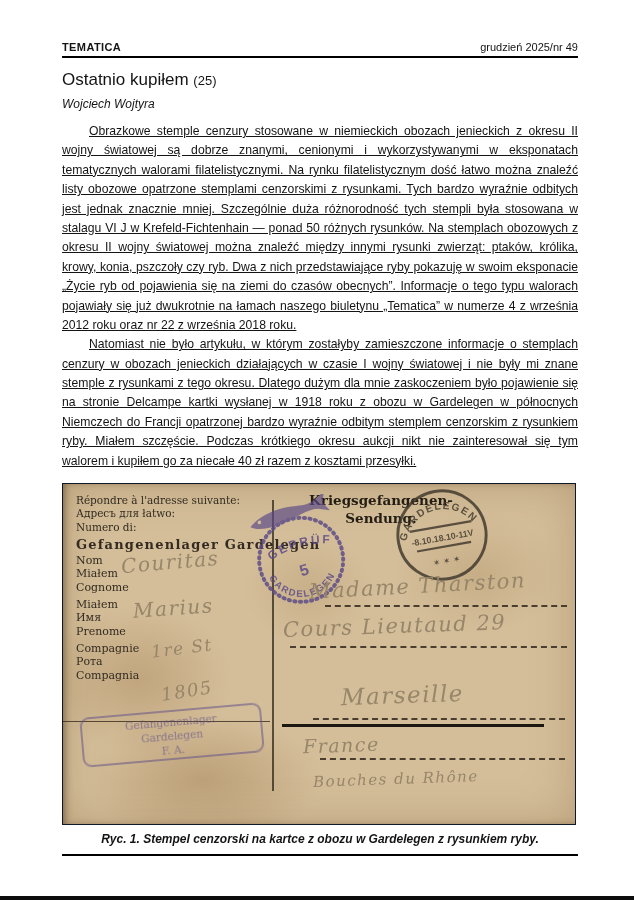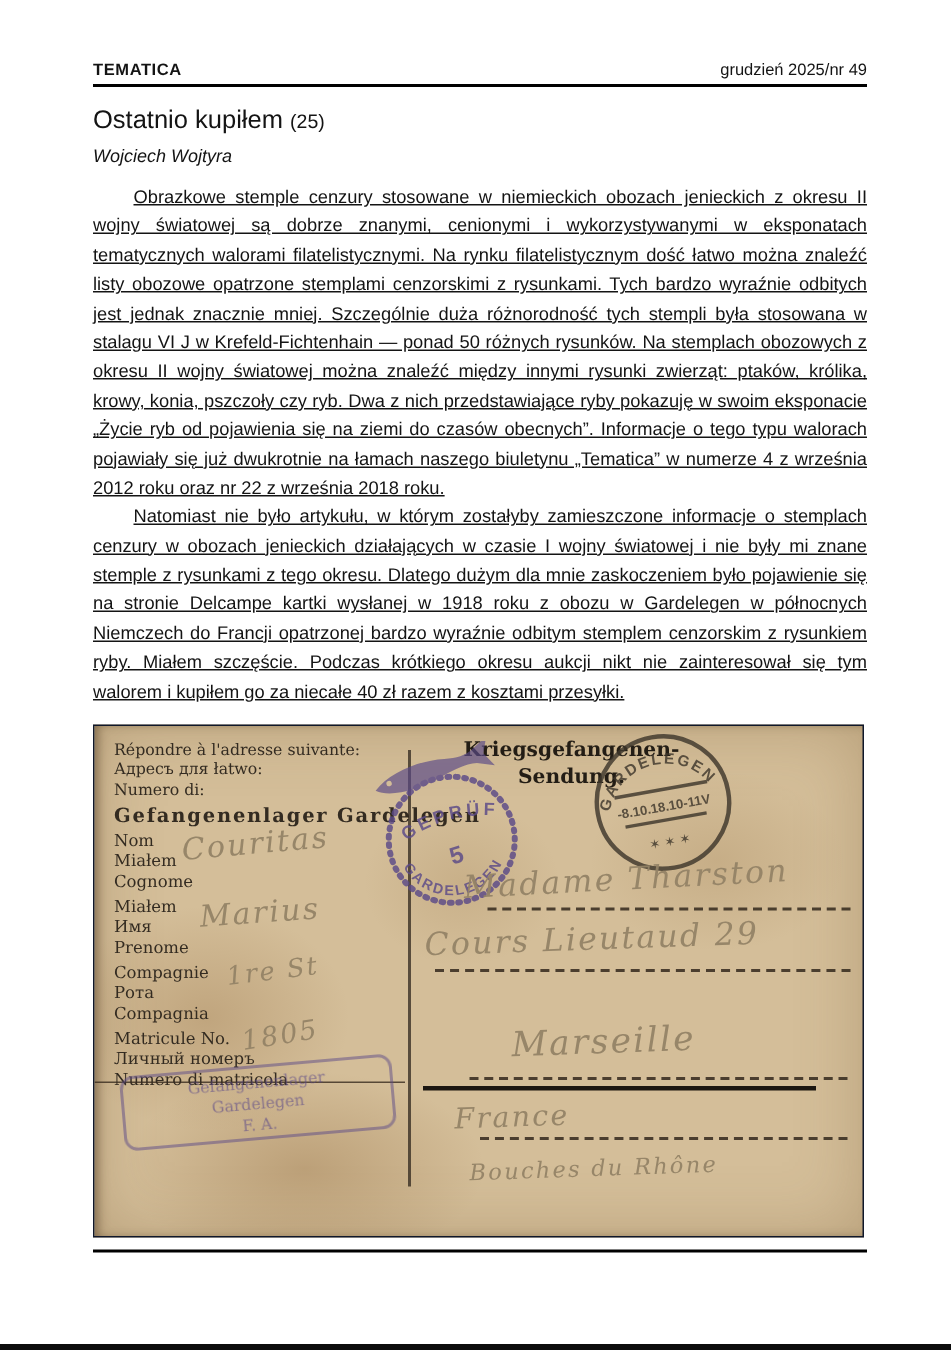--- a/index.html
+++ b/index.html
@@ -127,25 +127,20 @@
         </div>
         <div class="fld f1">
           <div>Miałem</div>
           <div>Имя</div>
           <div>Prenome</div>
         </div>
         <div class="fld f2">
           <div>Compagnie</div>
           <div>Рота</div>
           <div>Compagnia</div>
-        </div>
-        <div class="fld f3">
-          <div>Matricule No.</div>
-          <div>Личный номеръ</div>
-          <div>Numero di matricola</div>
         </div>
         <div class="matric-line"></div>
 
         <div class="hw hw-name">Couritas</div>
         <div class="hw hw-first">Marius</div>
         <div class="hw hw-comp">1re St</div>
         <div class="hw hw-matr">1805</div>
 
         <div class="divider"></div>
 
@@ -203,19 +198,20 @@
         <div class="hw hw-a5">Bouches du Rhône</div>
 
         <div class="boxstamp">
           <div>Gefangenenlager</div>
           <div>Gardelegen</div>
           <div>F. A.</div>
         </div>
       </div>
     </figure>
 
+    <div class="caption">Ryc. 1. Stempel cenzorski na kartce z obozu w Gardelegen z rysunkiem ryby.</div>
 
     <div class="footer-rule"></div>
 
   </div>
 
   <div class="bottom-strip"></div>
 </div>
 
 </body></html>

